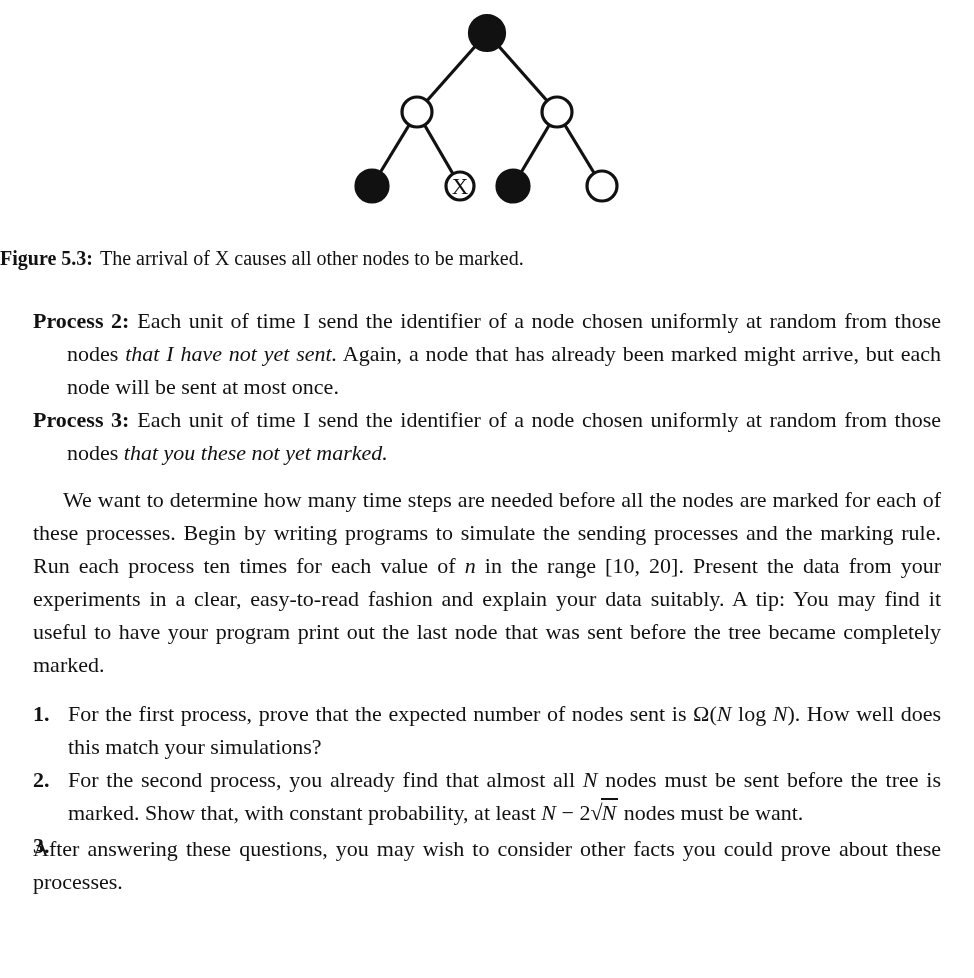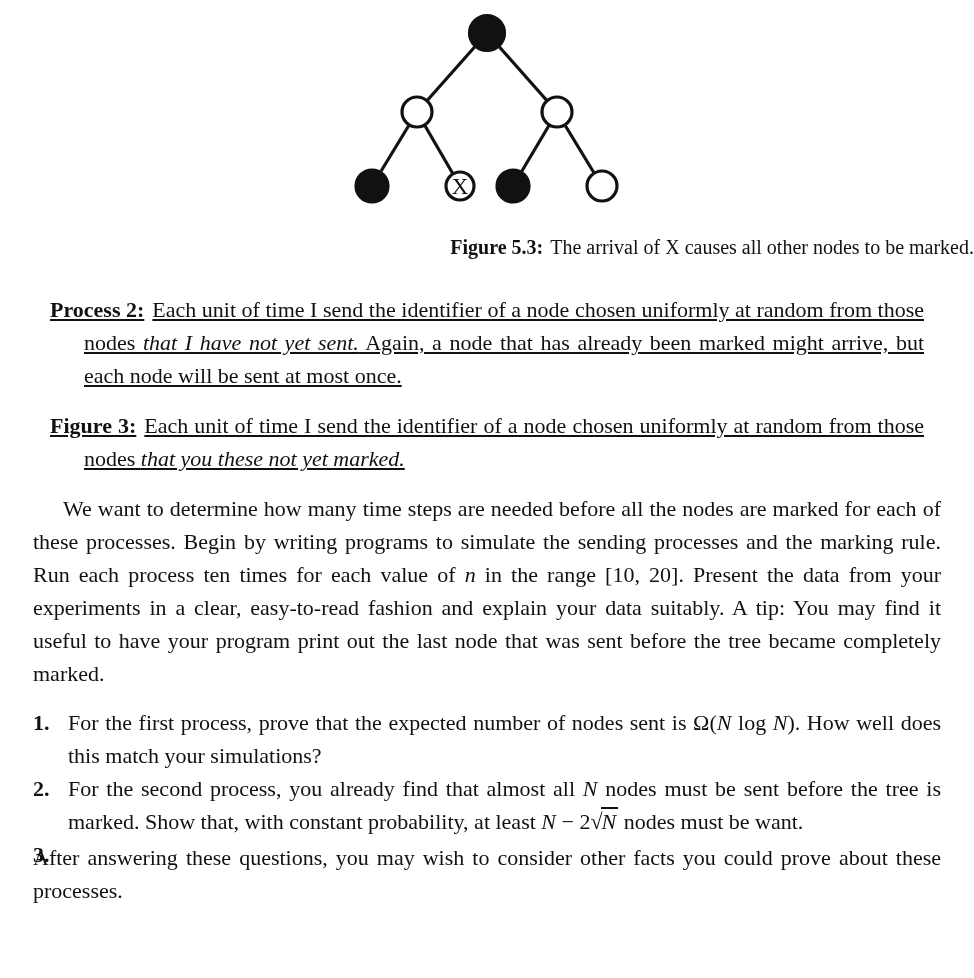--- a/index.html
+++ b/index.html
@@ -8,34 +8,34 @@
     width: 974px;
     height: 978px;
     background: #ffffff;
     color: #111111;
     font-family: "Liberation Serif", "DejaVu Serif", serif;
     overflow: hidden;
   }
   figure.tree-figure { margin: 0; padding: 0; }
   #tree-svg { display: block; width: 974px; height: 215px; }
   figcaption.caption {
-    text-align: right;
+    text-align: left;
     font-size: 20px;
     line-height: 28px;
-    margin-top: 18px;
+    margin-top: 29px;
   }
   .caption-label { font-weight: bold; padding-right: 7px; }
   .content {
     margin: 0 33px;
     font-size: 22px;
     line-height: 33px;
     text-align: justify;
   }
   .processes { margin-top: 32px; }
-  p.process { margin: 17px; padding-left: 34px; text-indent: -34px; text-decoration: underline; }
+  p.process { margin: 0; padding-left: 34px; text-indent: -34px; }
   .plabel { font-weight: bold; padding-right: 8px; }
   p.para { margin: 14px 0 16px 0; text-indent: 30px; }
   ol.questions { margin: 16px 0 0 0; padding: 0; list-style: none; }
   ol.questions li { position: relative; padding-left: 35px; margin: 0; }
   .qnum { position: absolute; left: 0; top: 0; font-weight: bold; }
   p.closing { margin: 3px 0 0 0; }
   .it { font-style: italic; }
   .sqrt-sign { letter-spacing: -2px; }
   .sqrt-bar {
     display: inline-block;
@@ -66,21 +66,21 @@
         <circle cx="513" cy="186" r="16" fill="#111111" stroke="#111111" stroke-width="3.2"></circle>
         <circle cx="602" cy="186" r="15" fill="#ffffff" stroke="#111111" stroke-width="3.2"></circle>
       </svg>
     <figcaption class="caption"><b class="caption-label">Figure 5.3:</b><span>The arrival of X causes all other nodes to be marked.</span></figcaption>
   </figure>
 
   <main class="content">
 
     <div class="processes">
       <p class="process"><b class="plabel">Process 2:</b><span>Each unit of time I send the identifier of a node chosen uniformly at random from those nodes </span><span class="it">that I have not yet sent.</span><span> Again, a node that has already been marked might arrive, but each node will be sent at most once.</span></p>
-      <p class="process"><b class="plabel">Figure 3:</b><span>Each unit of time I send the identifier of a node chosen uniformly at random from those nodes </span><span class="it">that you these not yet marked.</span><span></span></p>
+      <p class="process"><b class="plabel">Process 3:</b><span>Each unit of time I send the identifier of a node chosen uniformly at random from those nodes </span><span class="it">that you these not yet marked.</span><span></span></p>
     </div>
 
     <p class="para"><span>We want to determine how many time steps are needed before all the nodes are marked for each of these processes. Begin by writing programs to simulate the sending processes and the marking rule. Run each process ten times for each value of </span><span class="it">n</span><span> in the range [10, 20]. Present the data from your experiments in a clear, easy-to-read fashion and explain your data suitably. A tip: You may find it useful to have your program print out the last node that was sent before the tree became completely marked.</span></p>
 
     <ol class="questions">
       <li><span class="qnum">1.</span><span>For the first process, prove that the expected number of nodes sent is </span><span>Ω(</span><span class="it">N</span><span> log </span><span class="it">N</span><span>).</span><span> How well does this match your simulations?</span></li>
       <li><span class="qnum">2.</span><span>For the second process, you already find that almost all </span><span class="it">N</span><span> nodes must be sent before the tree is marked. Show that, with constant probability, at least </span><span class="it">N</span><span> − 2</span><span class="sqrt-sign">√</span><span class="sqrt-bar it">N</span><span> nodes must be want.</span></li>
       <li><span class="qnum">3.</span></li>
     </ol>
 

